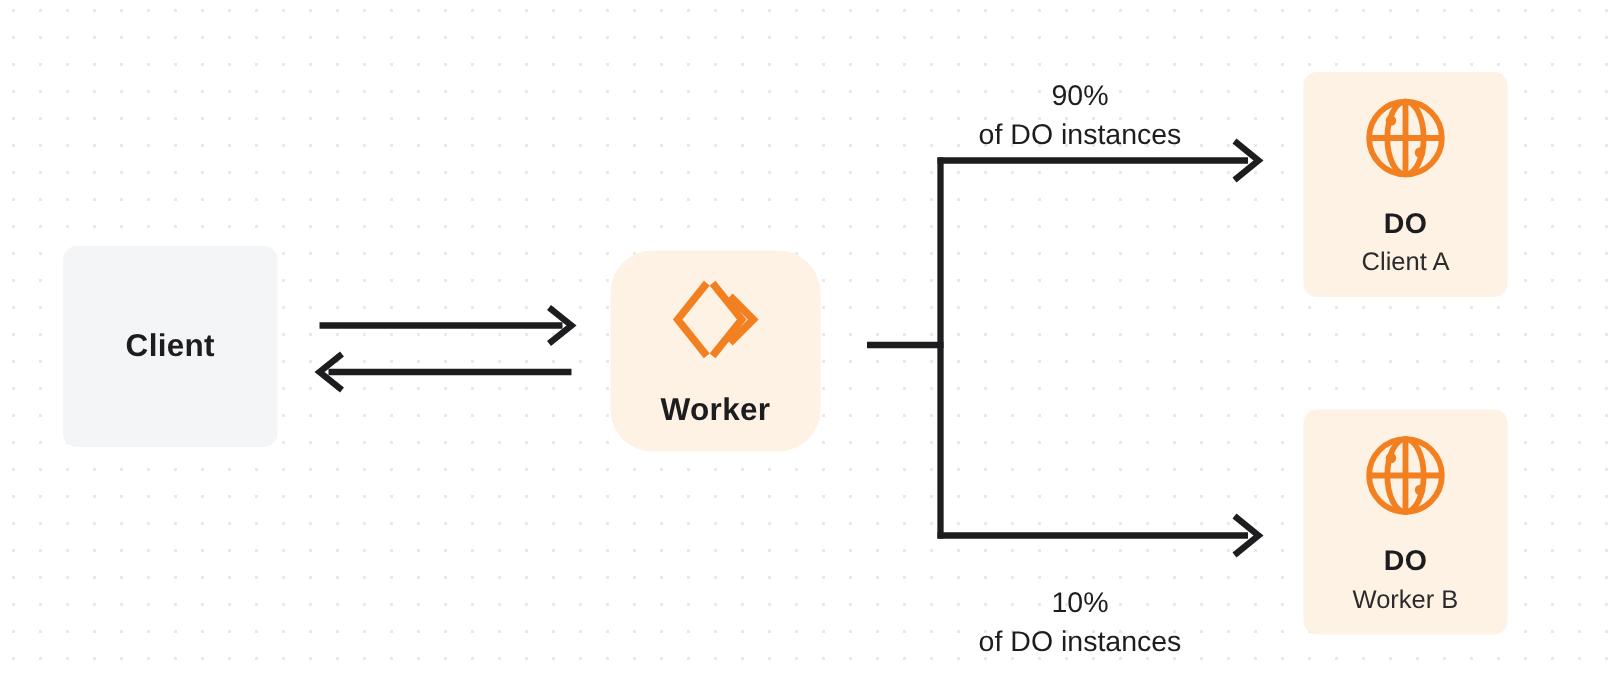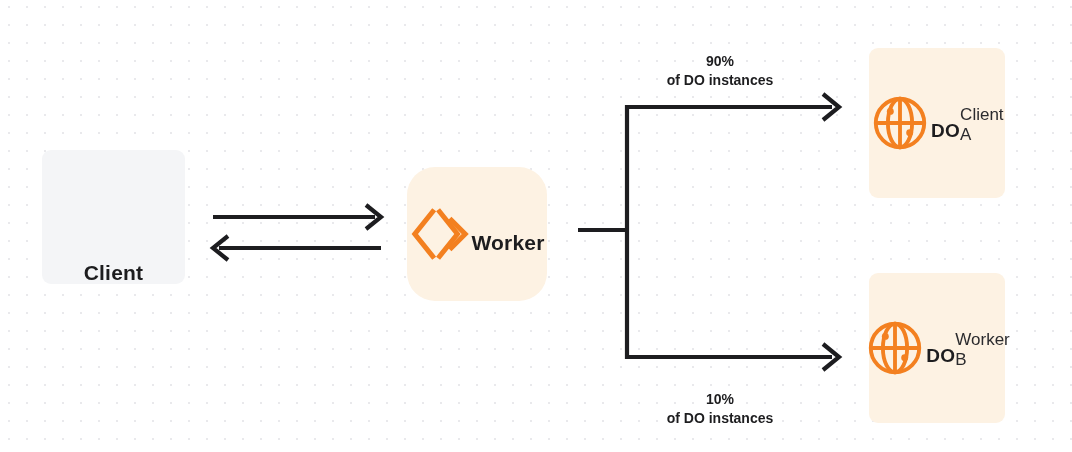--- a/index.html
+++ b/index.html
@@ -23,31 +23,31 @@
     background-size: 18px 18px;
     background-position: 8px 6px;
   }
 
   
   .node {
     position: absolute;
     box-sizing: border-box;
     border-radius: 9px;
     display: flex;
+    flex-direction: column;
     align-items: center;
     justify-content: center;
   }
 
   .node-client {
     left: 42px;
-    top: 150px;
+    top: 164px;
     width: 143px;
     height: 134px;
     background-color: #f4f5f7;
-    align-items: flex-end;
   }
 
   .node-worker {
     left: 407px;
     top: 167px;
     width: 140px;
     height: 134px;
     background-color: #fdf2e3;
     border-radius: 28px;
   }
@@ -110,22 +110,22 @@
   .icon-globe {
     width: 62px;
     height: 62px;
     display: block;
   }
 
   
   .edge-label {
     position: absolute;
     text-align: center;
-    font-size: 14px;
-    font-weight: bold;
+    font-size: 19px;
+    font-weight: normal;
     color: #1d1d1f;
     line-height: 1.38;
     white-space: nowrap;
   }
   .edge-label .pct { display: block; }
   .edge-label .sub { display: block; }
 
   .edge-label-top {
     left: 612px;
     top: 52px;

